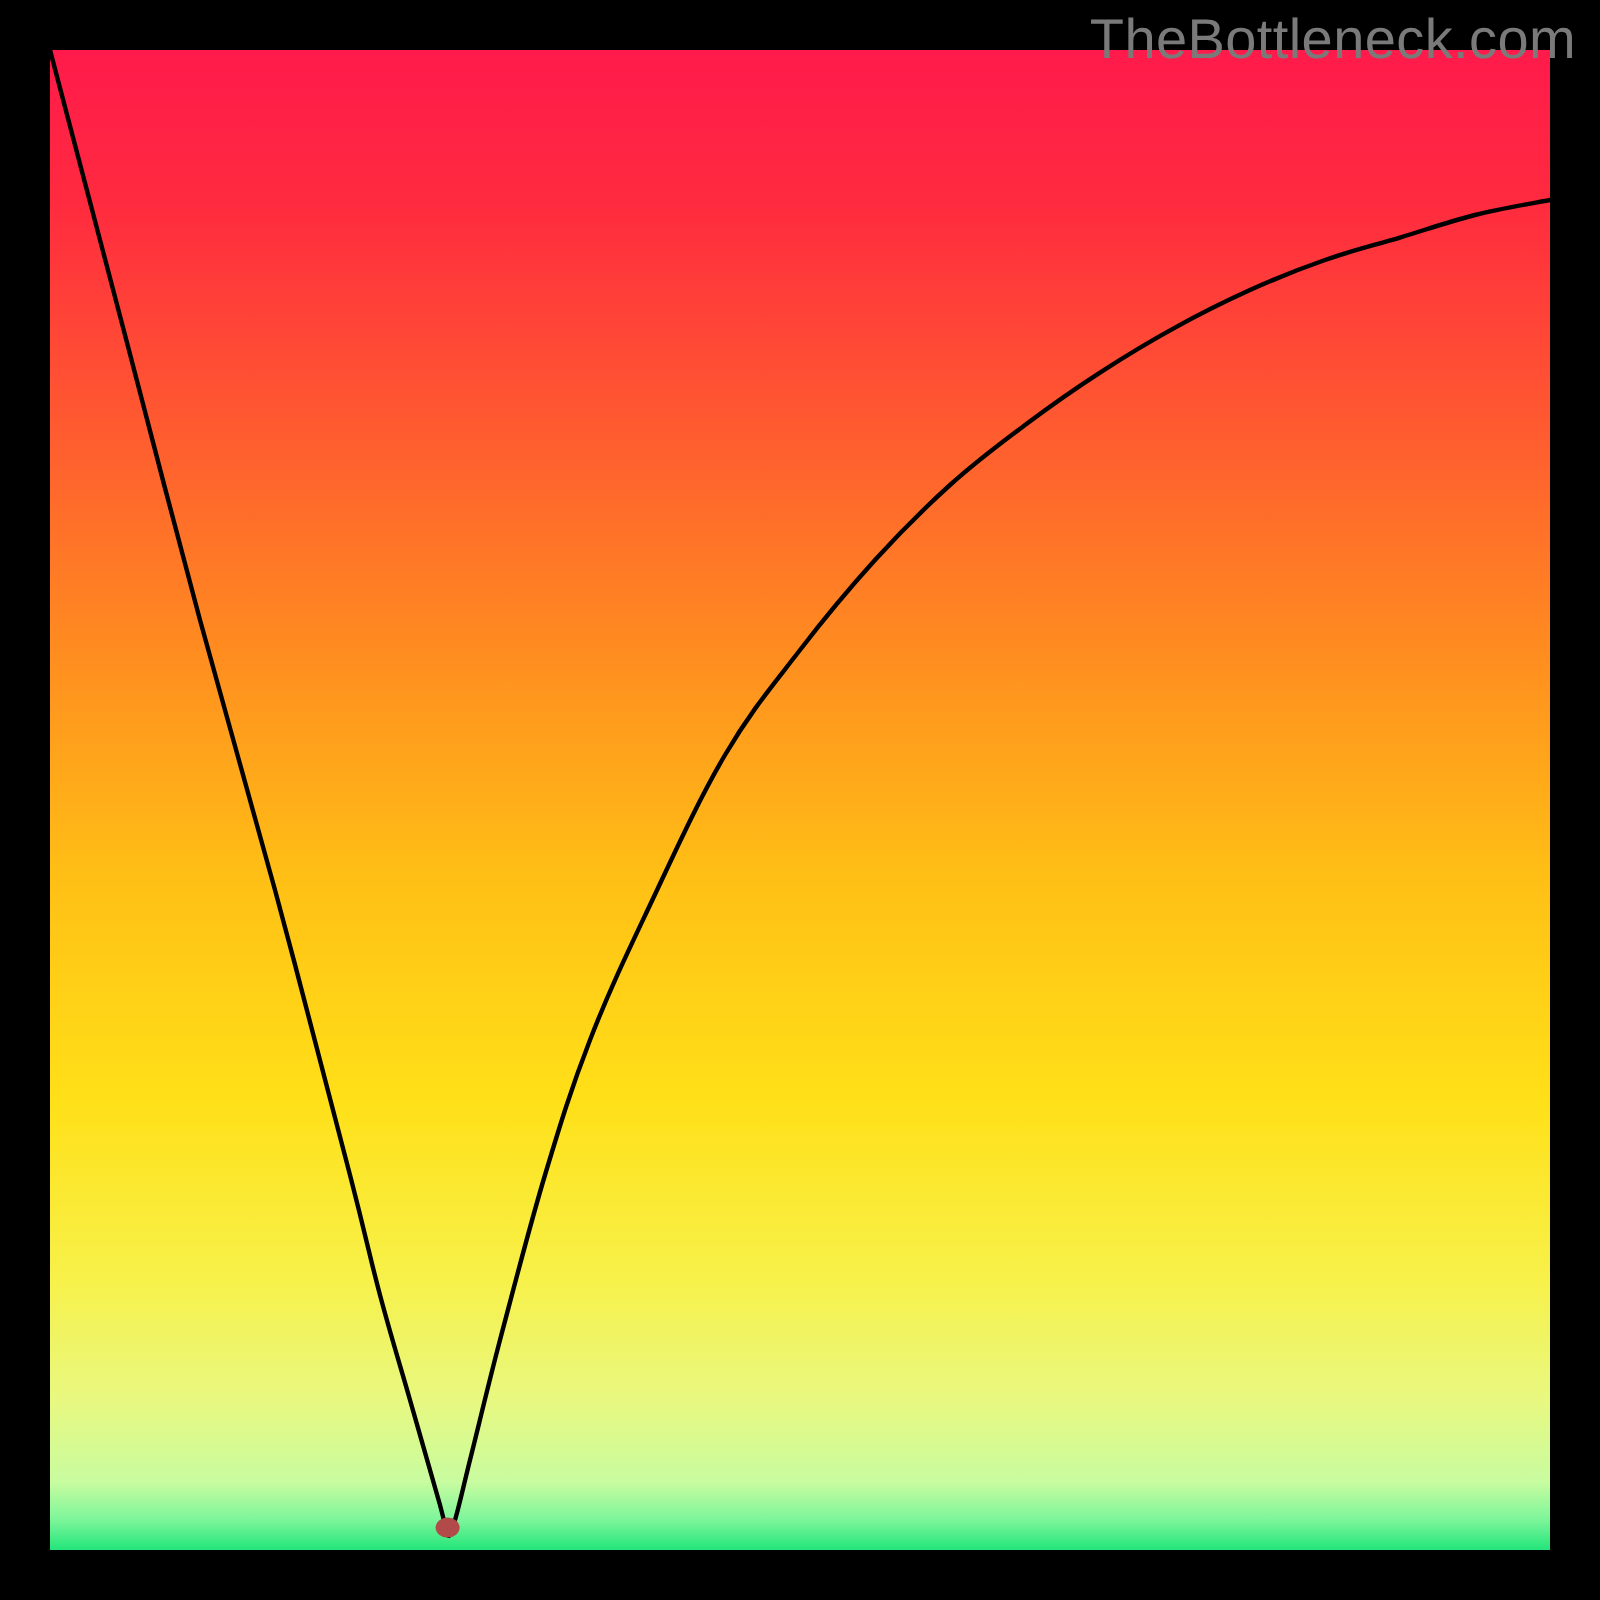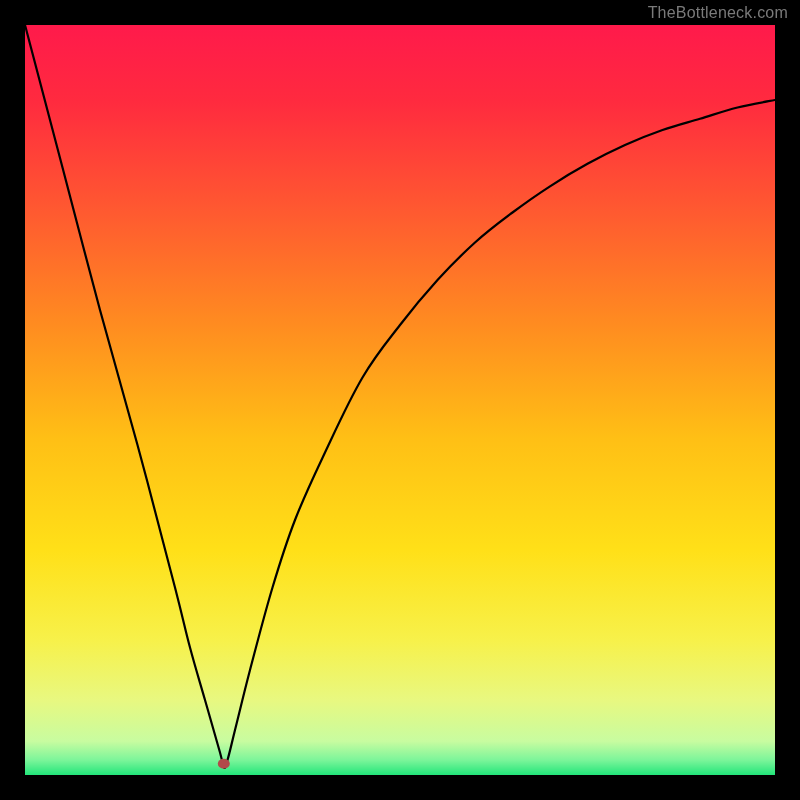--- a/index.html
+++ b/index.html
@@ -20,21 +20,21 @@
     background: #000;
   }
   svg {
     display: block;
   }
   .watermark {
     position: absolute;
     top: 4px;
     right: 12px;
     color: #7a7a7a;
-    font-size: 16px;
+    font-size: 28px;
     font-weight: 400;
     letter-spacing: 0.2px;
     user-select: none;
     margin-left: 32px;
   }
 </style>
 </head>
 <body>
 
 <div class="frame">

